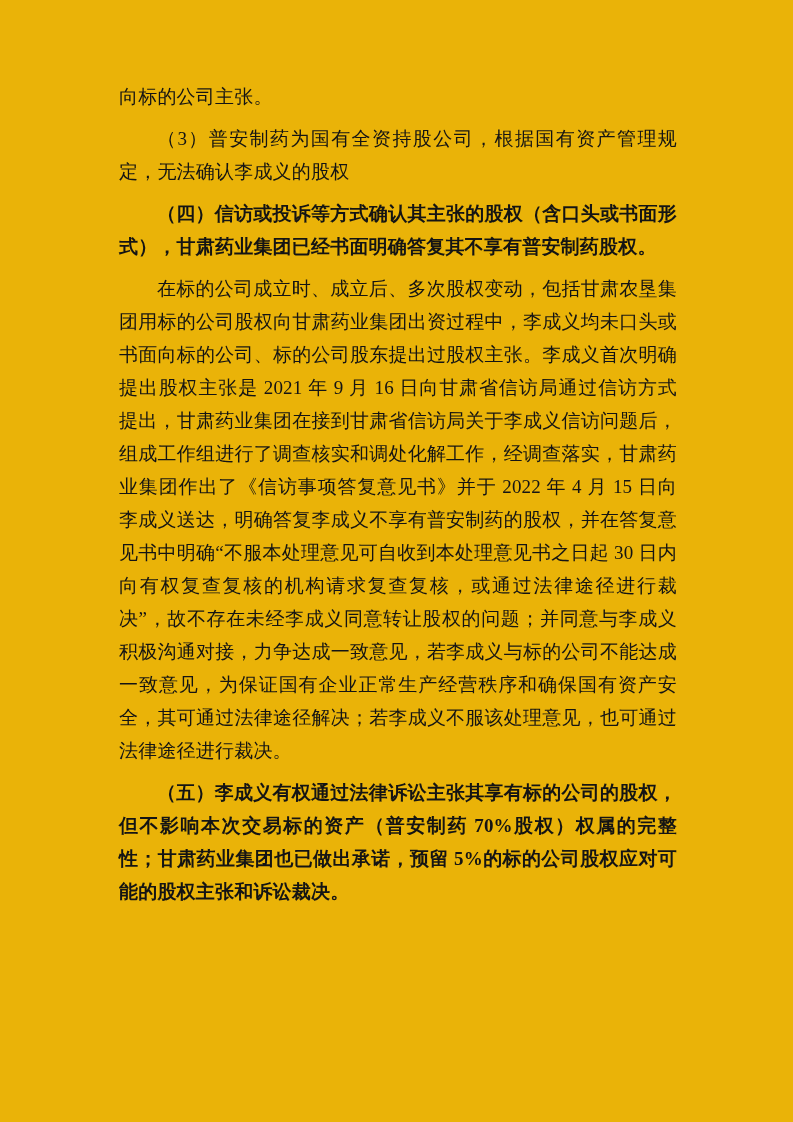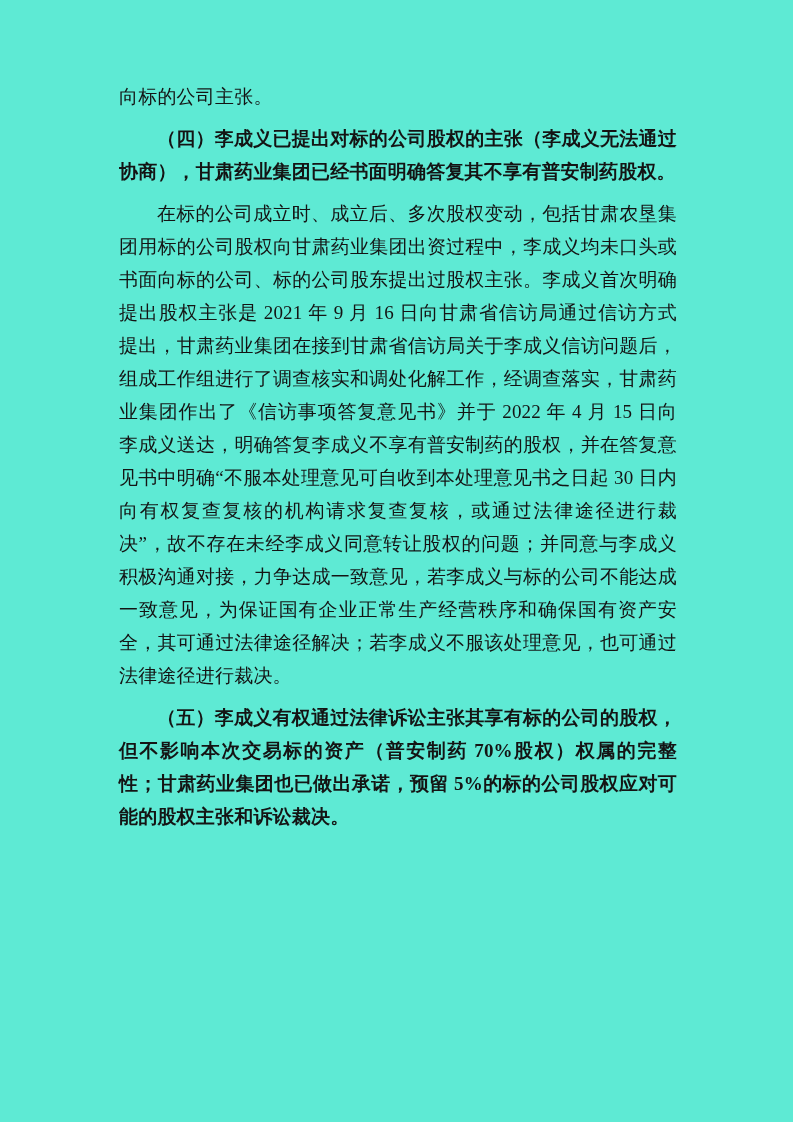--- a/index.html
+++ b/index.html
@@ -4,21 +4,21 @@
 <style>
   html, body {
     margin: 0;
     padding: 0;
     background: #ffffff;
   }
   .page {
     position: relative;
     width: 793px;
     height: 1122px;
-    background: #5eead4;
+    background: #eab308;
     overflow: hidden;
     font-family: "Liberation Serif", "DejaVu Serif", serif;
     color: #141414;
   }
   .content {
     position: absolute;
     left: 119px;
     top: 80px;
     width: 558px;
   }
@@ -39,18 +39,19 @@
   p.para.bold {
     font-weight: bold;
   }
 </style>
 </head>
 <body>
 
 <div class="page">
   <div class="content">
     <p class="para">向标的公司主张。</p>
-    <p class="para indent bold">（四）李成义已提出对标的公司股权的主张（李成义无法通过协商），甘肃药业集团已经书面明确答复其不享有普安制药股权。</p>
+    <p class="para indent">（3）普安制药为国有全资持股公司，根据国有资产管理规定，无法确认李成义的股权</p>
+    <p class="para indent bold">（四）信访或投诉等方式确认其主张的股权（含口头或书面形式），甘肃药业集团已经书面明确答复其不享有普安制药股权。</p>
     <p class="para indent">在标的公司成立时、成立后、多次股权变动，包括甘肃农垦集团用标的公司股权向甘肃药业集团出资过程中，李成义均未口头或书面向标的公司、标的公司股东提出过股权主张。李成义首次明确提出股权主张是 2021 年 9 月 16 日向甘肃省信访局通过信访方式提出，甘肃药业集团在接到甘肃省信访局关于李成义信访问题后，组成工作组进行了调查核实和调处化解工作，经调查落实，甘肃药业集团作出了《信访事项答复意见书》并于 2022 年 4 月 15 日向李成义送达，明确答复李成义不享有普安制药的股权，并在答复意见书中明确“不服本处理意见可自收到本处理意见书之日起 30 日内向有权复查复核的机构请求复查复核，或通过法律途径进行裁决”，故不存在未经李成义同意转让股权的问题；并同意与李成义积极沟通对接，力争达成一致意见，若李成义与标的公司不能达成一致意见，为保证国有企业正常生产经营秩序和确保国有资产安全，其可通过法律途径解决；若李成义不服该处理意见，也可通过法律途径进行裁决。</p>
     <p class="para indent bold">（五）李成义有权通过法律诉讼主张其享有标的公司的股权，但不影响本次交易标的资产（普安制药 70%股权）权属的完整性；甘肃药业集团也已做出承诺，预留 5%的标的公司股权应对可能的股权主张和诉讼裁决。</p>
 
   </div>
 </div>
 
 </body></html>

